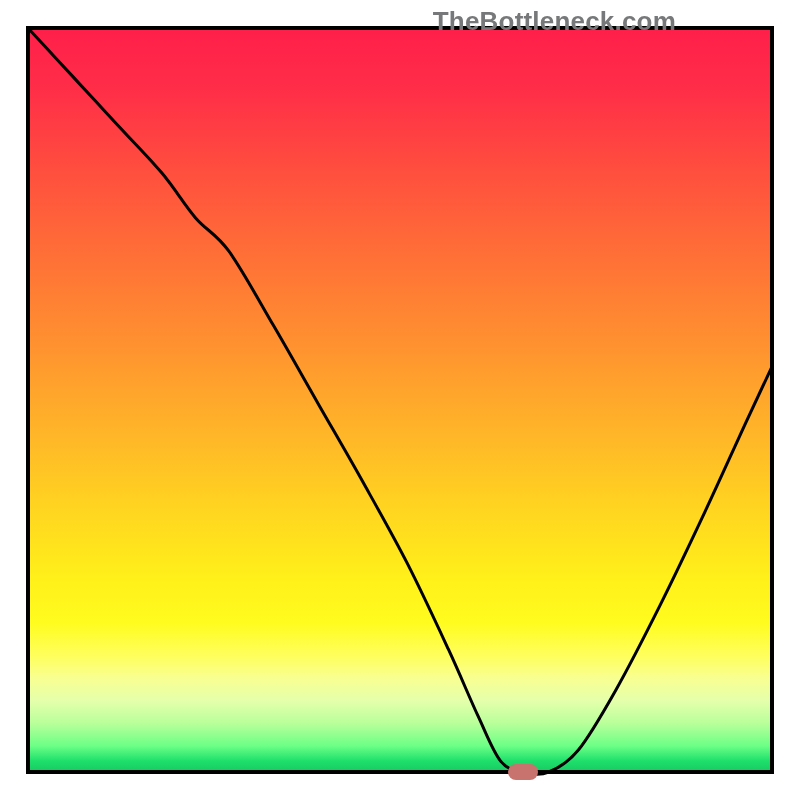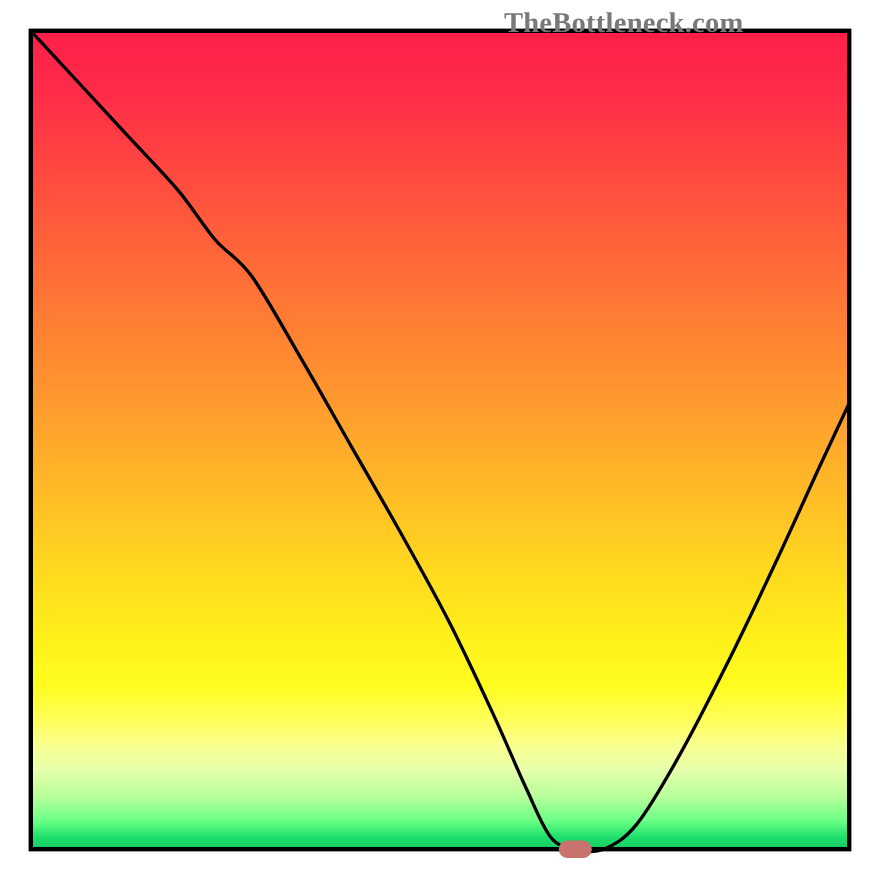--- a/index.html
+++ b/index.html
@@ -7,21 +7,20 @@
     padding: 0;
     width: 800px;
     height: 800px;
     background: #ffffff;
     font-family: Arial, Helvetica, sans-serif;
   }
   .chart-container {
     position: relative;
     width: 688px;
     height: 800px;
-    font-family: Liberation Serif, serif;
   }
   .watermark {
     position: absolute;
     top: 6px;
     right: 12px;
     font-size: 26px;
     font-weight: 600;
     color: #77787a;
     letter-spacing: 0.2px;
     z-index: 5;

